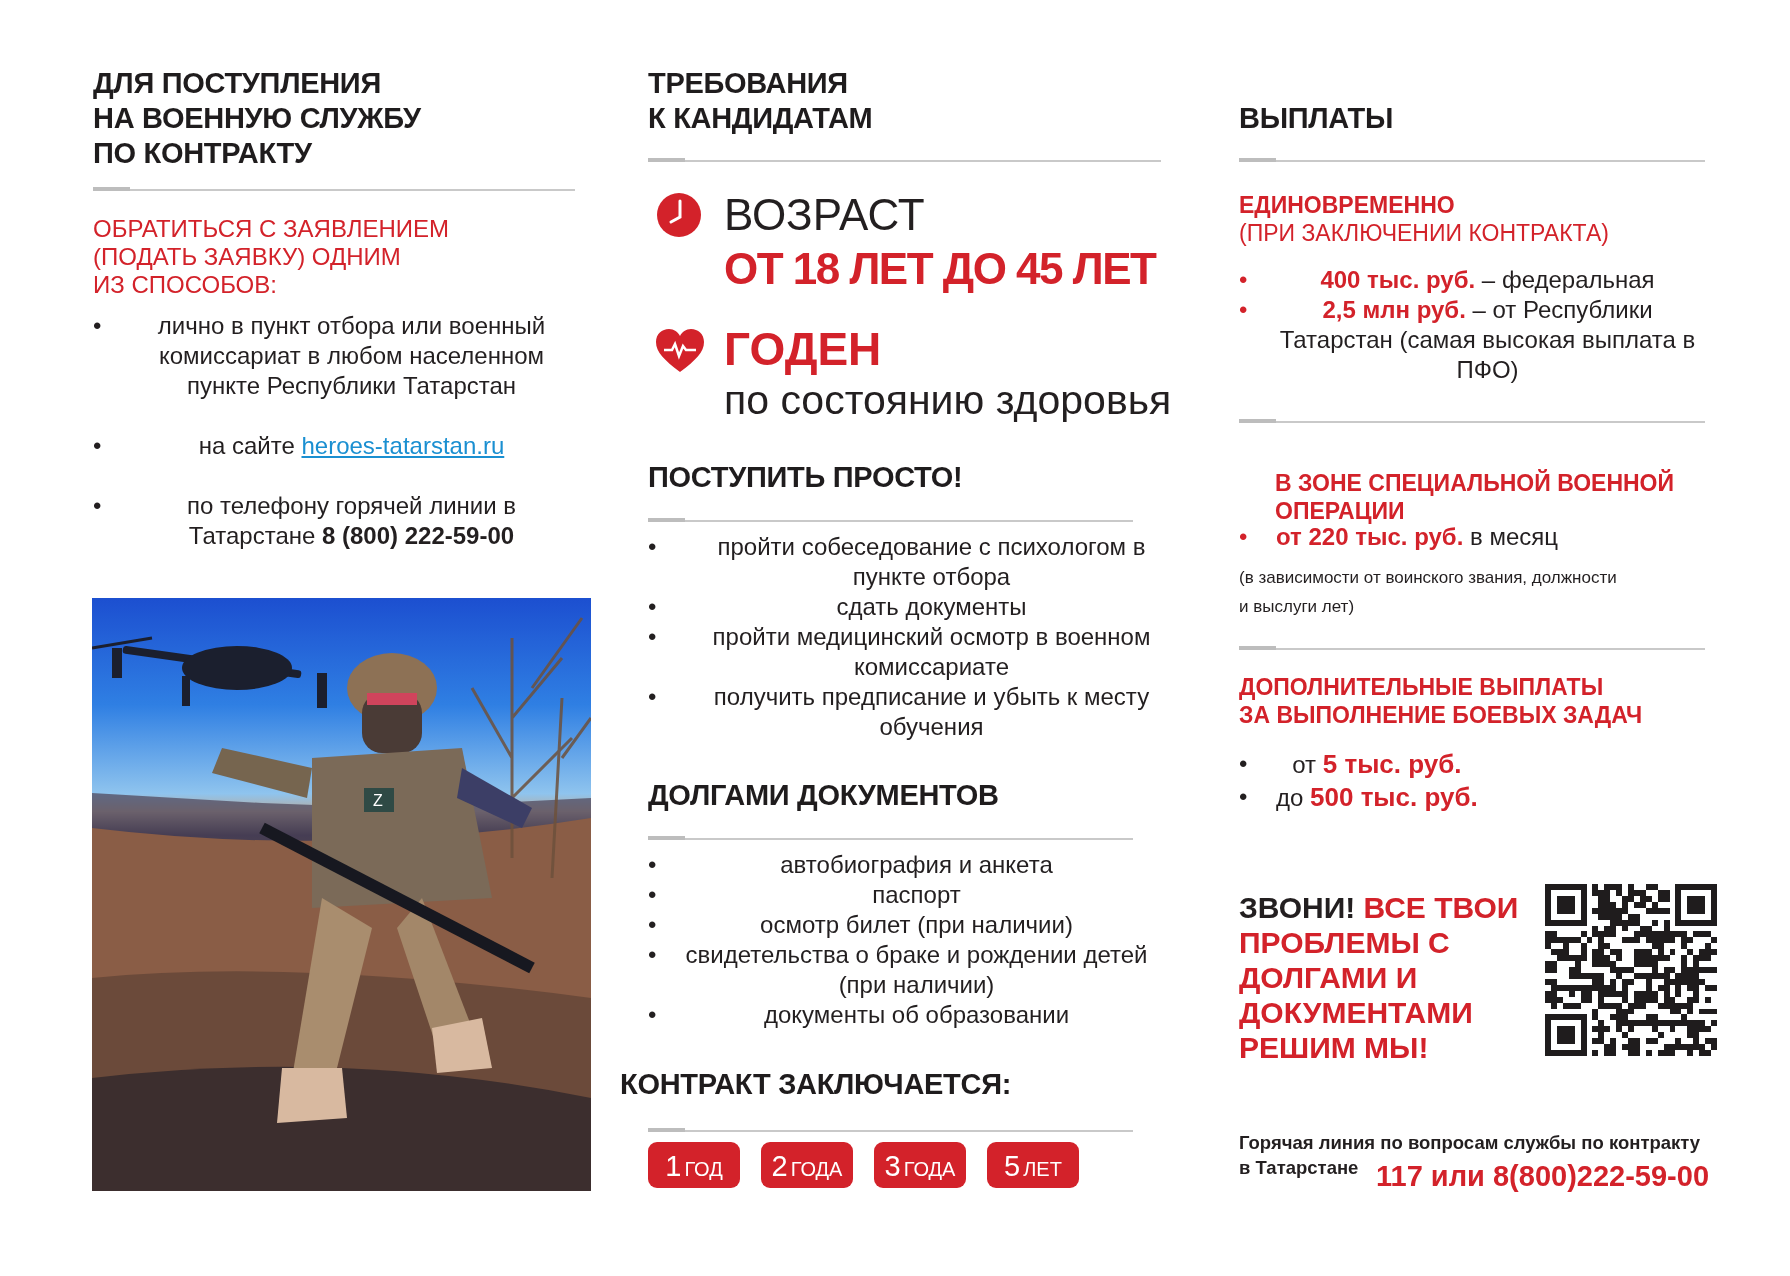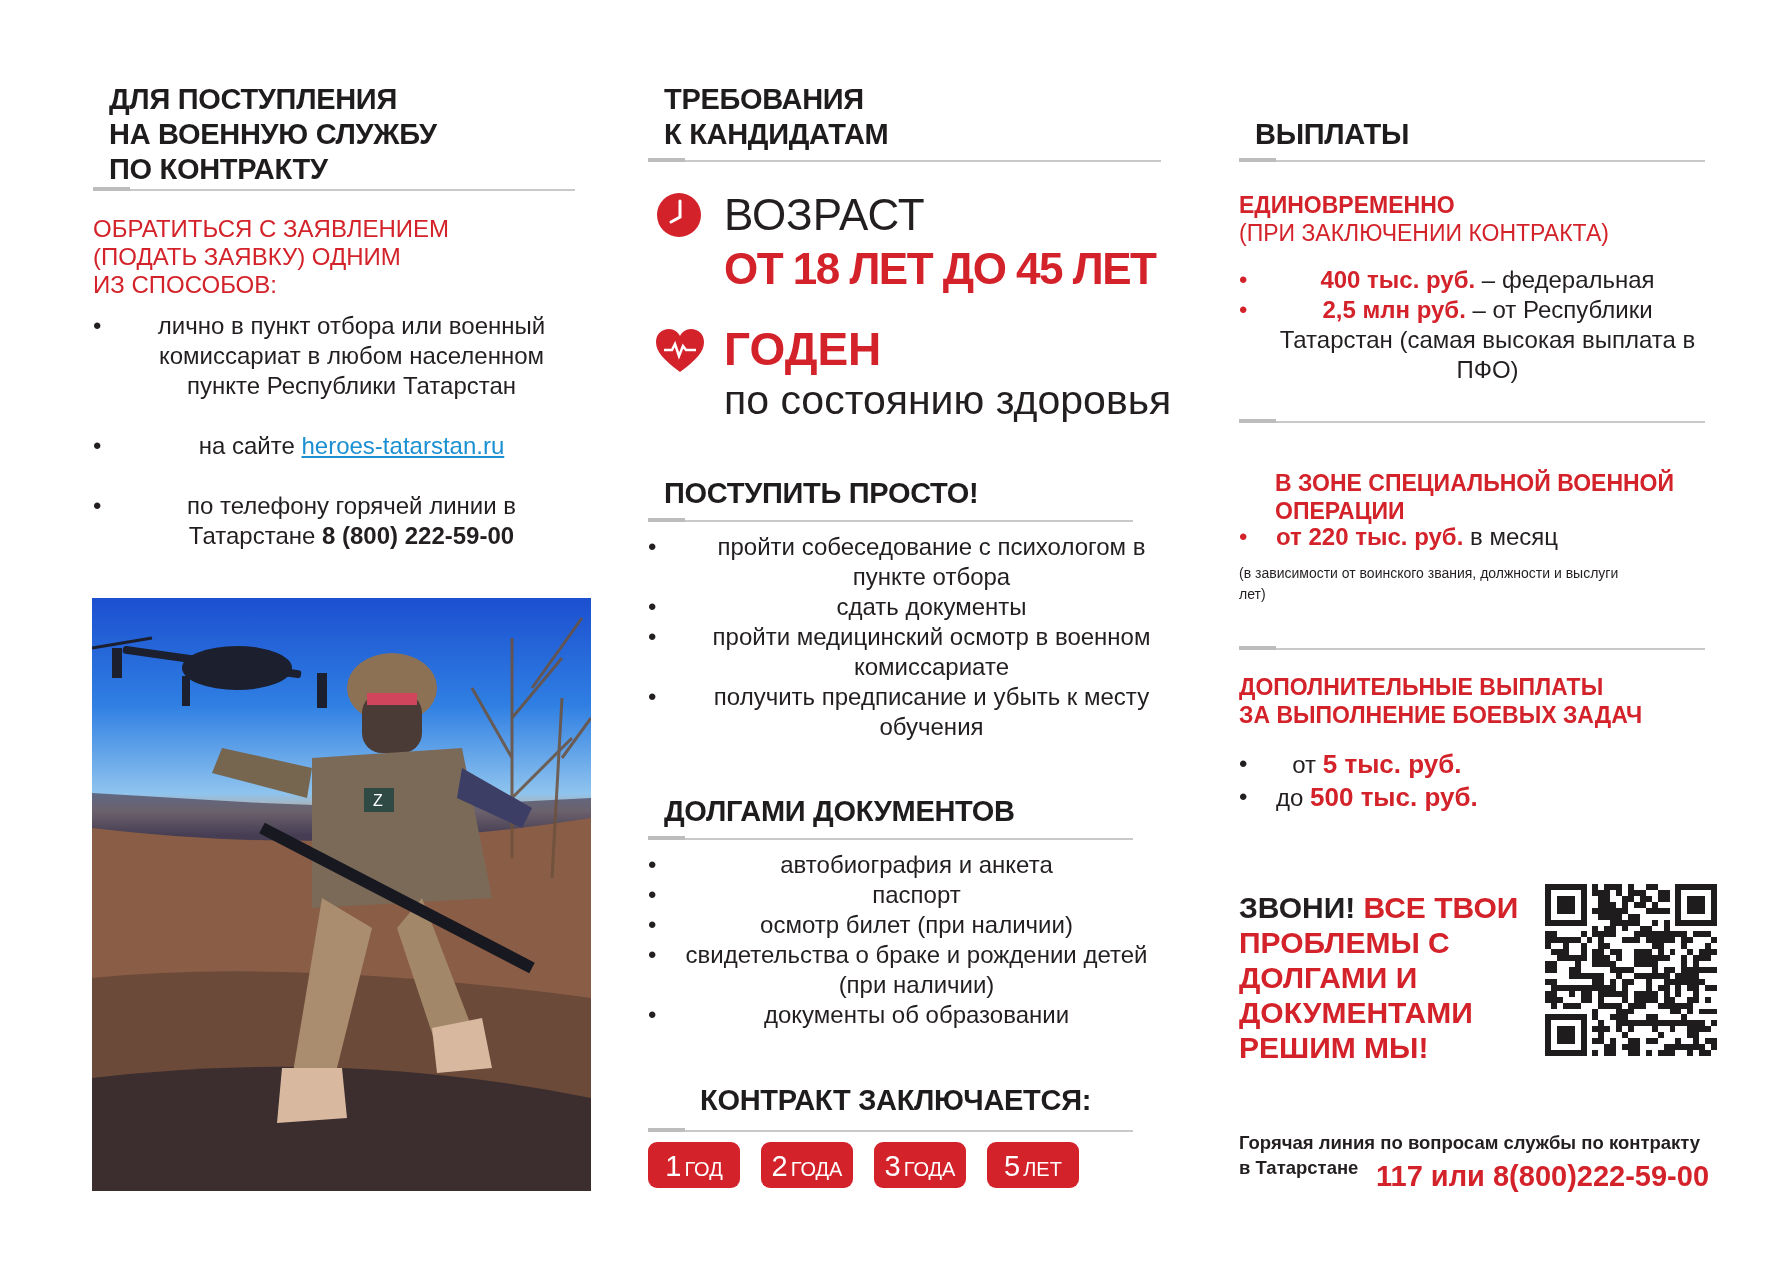--- a/index.html
+++ b/index.html
@@ -1,19 +1,19 @@
 <!DOCTYPE html>
 <html><head>
 <meta charset="utf-8">
 <style>
   html, body { margin:0; padding:0; background:#ffffff; }
   body { width:1790px; height:1276px; position:relative; overflow:hidden;
          font-family:"Liberation Sans", sans-serif; color:#231f20; }
   .abs { position:absolute; }
-  .h-black { font-weight:700; font-size:29px; line-height:35px; color:#1f1c1d; letter-spacing:-0.3px; margin:16px; }
+  .h-black { font-weight:700; font-size:29px; line-height:35px; color:#1f1c1d; letter-spacing:-0.3px; margin:0; }
   .divider { position:absolute; height:2px; background:#c9c9c9; }
   .divider::before { content:""; position:absolute; left:0; top:-2px; width:37px; height:4px; background:#bdbdbd; }
   .red { color:#d3222a; }
   .body-txt { font-size:24px; line-height:30px; color:#231f20;text-align:center; }
   ul.blist { list-style:none; margin:0; padding:0; }
   ul.blist li { position:relative; padding-left:37px; }
   ul.blist li::before { content:"•"; position:absolute; left:0; top:0; color:#231f20; }
   ul.blist.redbul li::before { color:#d3222a; }
   .link { color:#1a8fd1; text-decoration:underline; }
   .bold { font-weight:700; }
@@ -131,21 +131,21 @@
 <h2 class="h-black abs" style="left:648px; top:778px;">ДОЛГАМИ ДОКУМЕНТОВ</h2>
 <div class="divider" style="left:648px; top:838px; width:485px;"></div>
 <ul class="blist body-txt abs" style="left:648px; top:850px; width:500px;">
   <li><span>автобиография и анкета</span></li>
   <li><span>паспорт</span></li>
   <li><span>осмотр билет (при наличии)</span></li>
   <li><span>свидетельства о браке и рождении детей (при наличии)</span></li>
   <li><span>документы об образовании</span></li>
 </ul>
 
-<h2 class="h-black abs" style="left:684px; top:1067px;text-align:right;">КОНТРАКТ ЗАКЛЮЧАЕТСЯ:</h2>
+<h2 class="h-black abs" style="left:620px; top:1067px;text-align:right;">КОНТРАКТ ЗАКЛЮЧАЕТСЯ:</h2>
 <div class="divider" style="left:648px; top:1130px; width:485px;"></div>
 <div class="abs" style="left:648px; top:1142px; display:flex;">
   <div class="pill">
       <span class="num">1</span>
       <span class="unit">ГОД</span>
     </div>
   <div class="pill">
       <span class="num">2</span>
       <span class="unit">ГОДА</span>
     </div>
@@ -169,21 +169,21 @@
 <ul class="blist redbul body-txt abs" style="left:1239px; top:265px; width:460px;">
   <li><span class="red bold">400 тыс. руб.</span><span> – федеральная</span></li>
   <li><span class="red bold">2,5 млн руб.</span><span> – от Республики Татарстан (самая высокая выплата в ПФО)</span></li>
 </ul>
 <div class="divider" style="left:1239px; top:421px; width:466px;"></div>
 
 <div class="abs red bold" style="left:1239px; top:469px; width:440px; font-size:23px; line-height:28px;margin-left:36px;">В ЗОНЕ СПЕЦИАЛЬНОЙ ВОЕННОЙ ОПЕРАЦИИ</div>
 <ul class="blist redbul body-txt abs" style="left:1239px; top:522px;">
   <li><span class="red bold">от 220 тыс. руб.</span><span> в месяц</span></li>
 </ul>
-<div class="abs" style="left:1239px; top:563px; width:390px; font-size:14px; line-height:21px; color:#231f20;">(в зависимости от воинского звания, должности и выслуги лет)</div>
+<div class="abs" style="left:1239px; top:563px; width:390px; font-size:17px; line-height:29px; color:#231f20;">(в зависимости от воинского звания, должности и выслуги лет)</div>
 <div class="divider" style="left:1239px; top:648px; width:466px;"></div>
 
 <div class="abs red bold" style="left:1239px; top:673px; font-size:23px; line-height:28px;">
   <span>ДОПОЛНИТЕЛЬНЫЕ ВЫПЛАТЫ</span><br>
   <span>ЗА ВЫПОЛНЕНИЕ БОЕВЫХ ЗАДАЧ</span>
 </div>
 <ul class="blist body-txt abs" style="left:1239px; top:748px; line-height:32px;">
   <li><span>от </span><span class="red bold" style="font-size:26px;">5 тыс. руб.</span></li>
   <li><span>до </span><span class="red bold" style="font-size:26px;">500 тыс. руб.</span></li>
 </ul>

